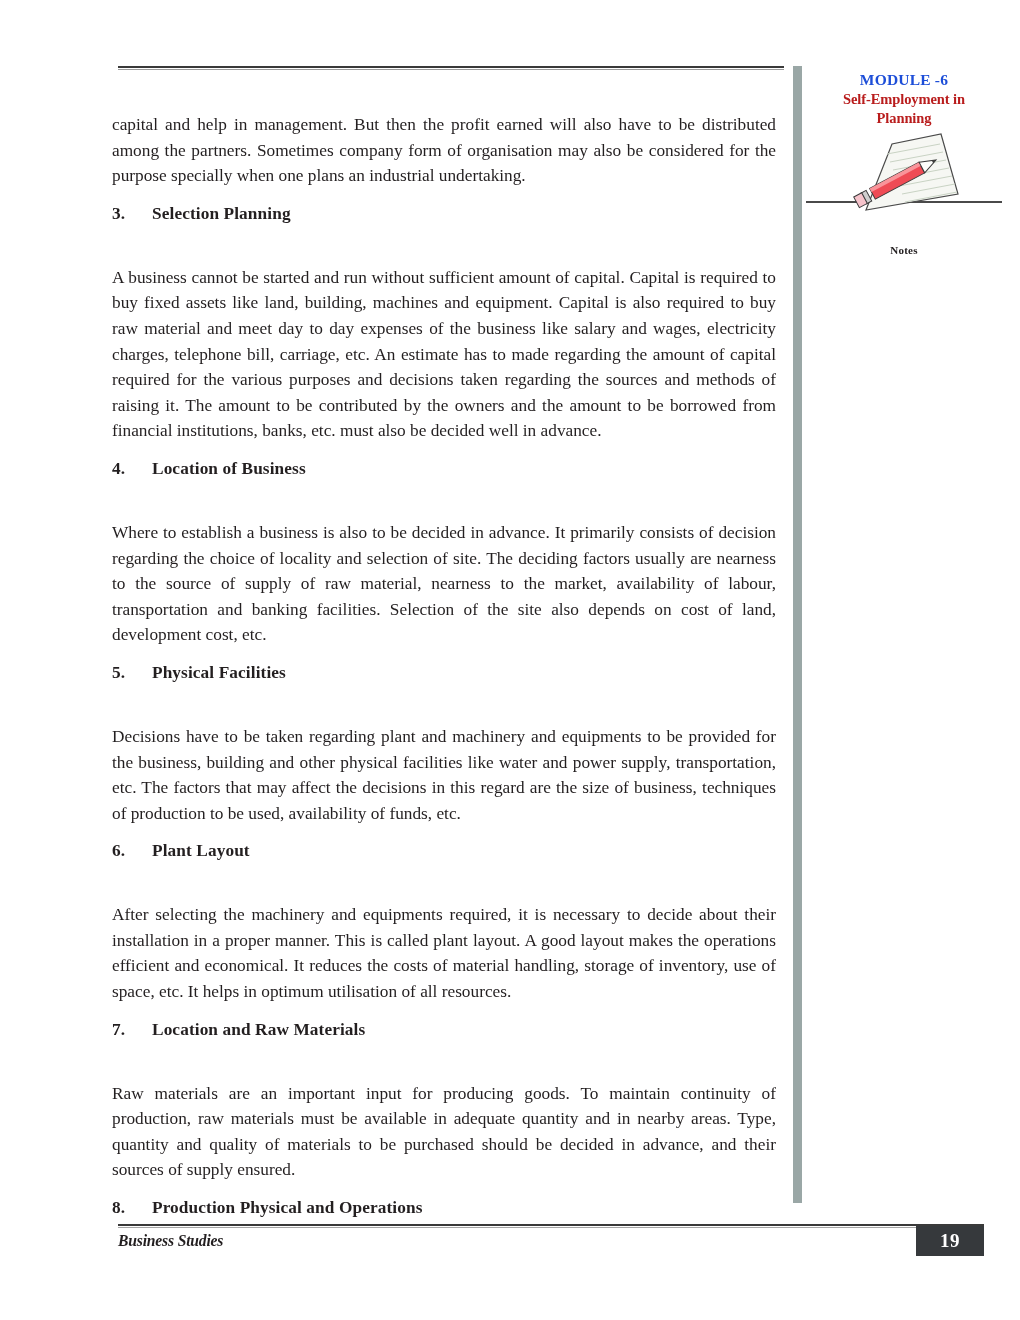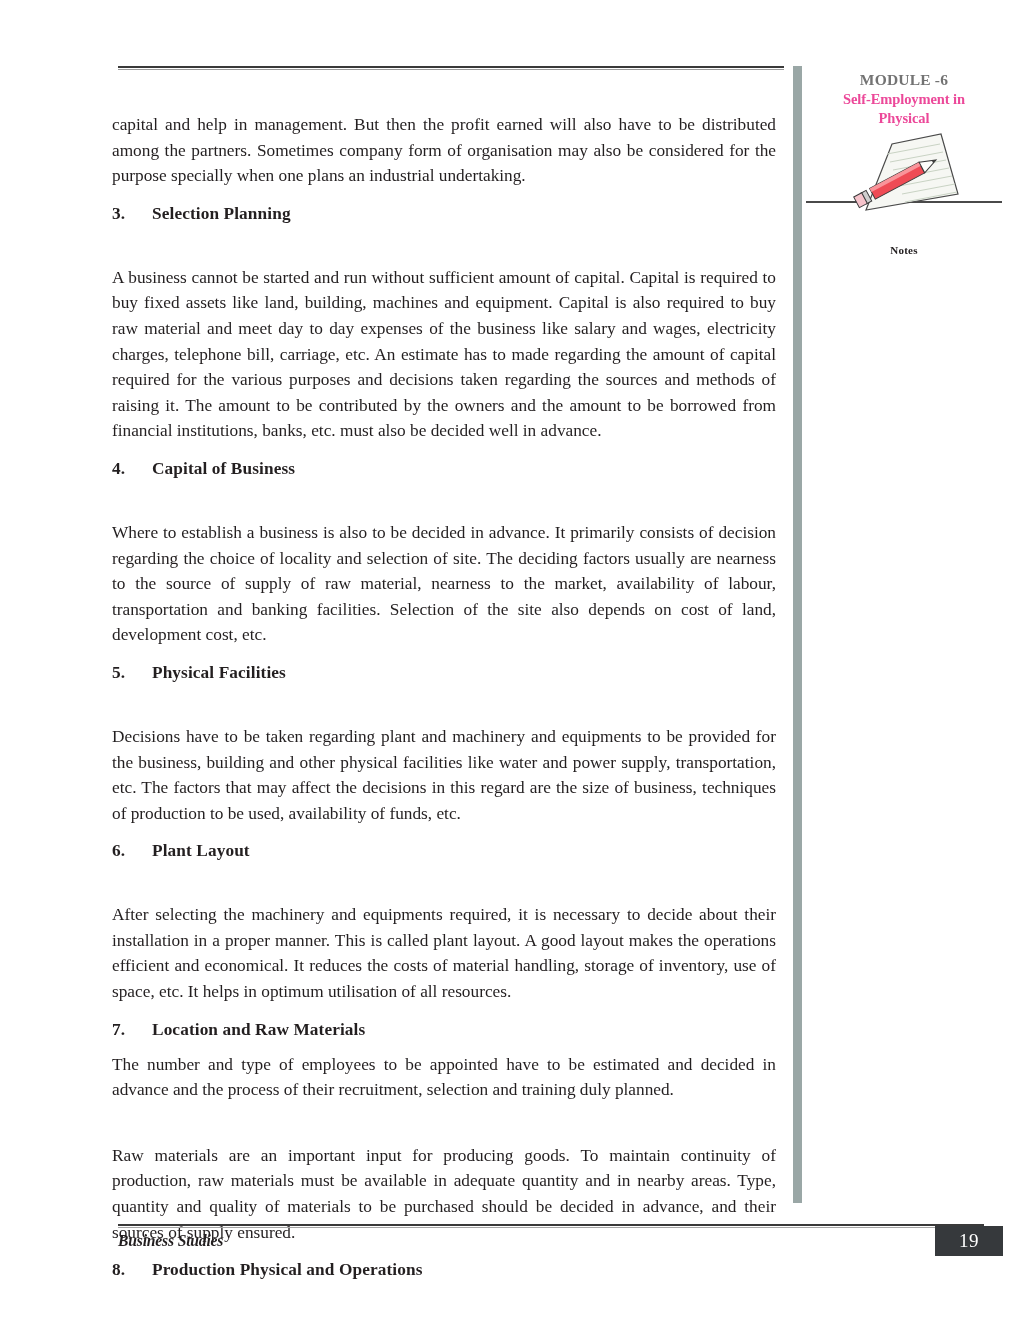--- a/index.html
+++ b/index.html
@@ -60,28 +60,28 @@
     left: 806px;
     top: 70px;
     width: 196px;
     text-align: center;
   }
   .module-title {
     font-family: "Liberation Serif", "DejaVu Serif", serif;
     font-weight: bold;
     font-size: 15.5px;
     letter-spacing: 0.2px;
-    color: #737373;
+    color: #1d4ed8;
     line-height: 20px;
   }
   .module-sub {
     font-weight: bold;
     font-size: 14.5px;
     line-height: 19px;
-    color: #ec4899;
+    color: #b91c1c;
     letter-spacing: -0.1px;
   }
 
   .notes-art {
     position: relative;
     width: 196px;
     height: 110px;
     margin-top: 4px;
   }
   .notes-art svg { display: block; }
@@ -168,45 +168,44 @@
     transform-origin: left top;
   }
   .page-badge {
     position: absolute;
     left: 916px;
     top: 1226px;
     width: 68px;
     height: 30px;
     background: #36393c;
     color: #ffffff;
-    font-weight: normal;
+    font-weight: bold;
     font-size: 19px;
     display: flex;
     align-items: center;
     justify-content: center;
     letter-spacing: 0.5px;
-    margin-left: 19px;
   }
 </style>
 </head>
 <body>
 
 <div class="page">
 
   <div class="top-rule">
     <div class="thick"></div>
     <div class="thin"></div>
   </div>
 
   <div class="v-divider"></div>
 
   <div class="margin-block">
     <div class="module-title">MODULE -6</div>
     <div class="module-sub">Self-Employment in</div>
-    <div class="module-sub">Physical</div>
+    <div class="module-sub">Planning</div>
 
     <div class="notes-art">
       <svg width="196" height="110" viewBox="0 0 196 110">
 
         <line x1="0" y1="70" x2="62" y2="70" stroke="#4a4a4a" stroke-width="2"></line>
         <line x1="100" y1="70" x2="196" y2="70" stroke="#4a4a4a" stroke-width="2"></line>
 
         <polygon points="60,78 86,12 135,2 152,62" fill="#f6f7f3" stroke="#4a4a4a" stroke-width="1.2"></polygon>
         <g stroke="#c9d3c4" stroke-width="1">
           <line x1="81" y1="22" x2="134" y2="12"></line>
@@ -242,21 +241,21 @@
       <div class="heading">
         <span class="num">3.</span>
         <span class="txt">Selection Planning</span>
       </div>
       <p class="body-par">A business cannot be started and run without sufficient amount of capital. Capital is required to buy fixed assets like land, building, machines and equipment. Capital is also required to buy raw material and meet day to day expenses of the business like salary and wages, electricity charges, telephone bill, carriage, etc. An estimate has to made regarding the amount of capital required for the various purposes and decisions taken regarding the sources and methods of raising it. The amount to be contributed by the owners and the amount to be borrowed from financial institutions, banks, etc. must also be decided well in advance.</p>
     </div>
 
     <div class="block">
       <div class="heading">
         <span class="num">4.</span>
-        <span class="txt">Capital of Business</span>
+        <span class="txt">Location of Business</span>
       </div>
       <p class="body-par">Where to establish a business is also to be decided in advance. It primarily consists of decision regarding the choice of locality and selection of site. The deciding factors usually are nearness to the source of supply of raw material, nearness to the market, availability of labour, transportation and banking facilities. Selection of the site also depends on cost of land, development cost, etc.</p>
     </div>
 
     <div class="block">
       <div class="heading">
         <span class="num">5.</span>
         <span class="txt">Physical Facilities</span>
       </div>
       <p class="body-par">Decisions have to be taken regarding plant and machinery and equipments to be provided for the business, building and other physical facilities like water and power supply, transportation, etc.  The factors that may affect the decisions in this regard are the size of business, techniques of production to be used, availability of funds, etc.</p>
@@ -268,21 +267,20 @@
         <span class="txt">Plant Layout</span>
       </div>
       <p class="body-par">After selecting the machinery and equipments required, it is necessary to decide about their installation in a proper manner. This is called plant layout. A good layout makes the operations efficient and economical. It reduces the costs of material handling, storage of inventory, use of space, etc. It helps in optimum utilisation of all resources.</p>
     </div>
 
     <div class="block">
       <div class="heading">
         <span class="num">7.</span>
         <span class="txt">Location and Raw Materials</span>
       </div>
-      <p class="body-par gap-after-par">The number and type of employees to be appointed have to be estimated and decided in advance and the process of their recruitment, selection and training duly planned.</p>
       <p class="body-par">Raw materials are an important input for producing goods. To maintain continuity of production, raw materials must be available in adequate quantity and in nearby areas. Type, quantity and quality of materials to be purchased should be decided in advance, and their sources of supply ensured.</p>
     </div>
 
     <div class="block">
       <div class="heading">
         <span class="num">8.</span>
         <span class="txt">Production Physical and Operations</span>
       </div>
     </div>
 

